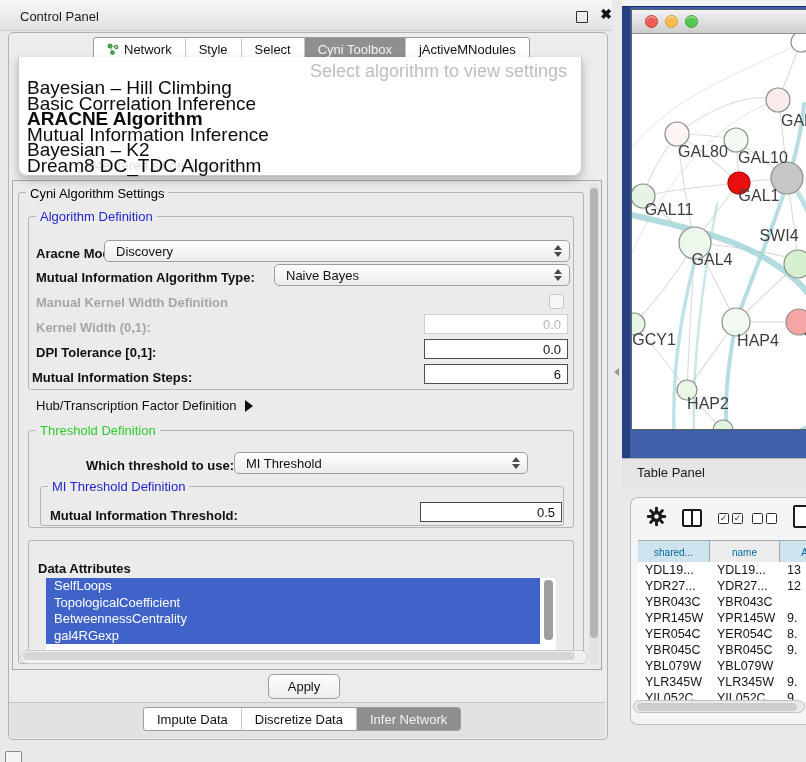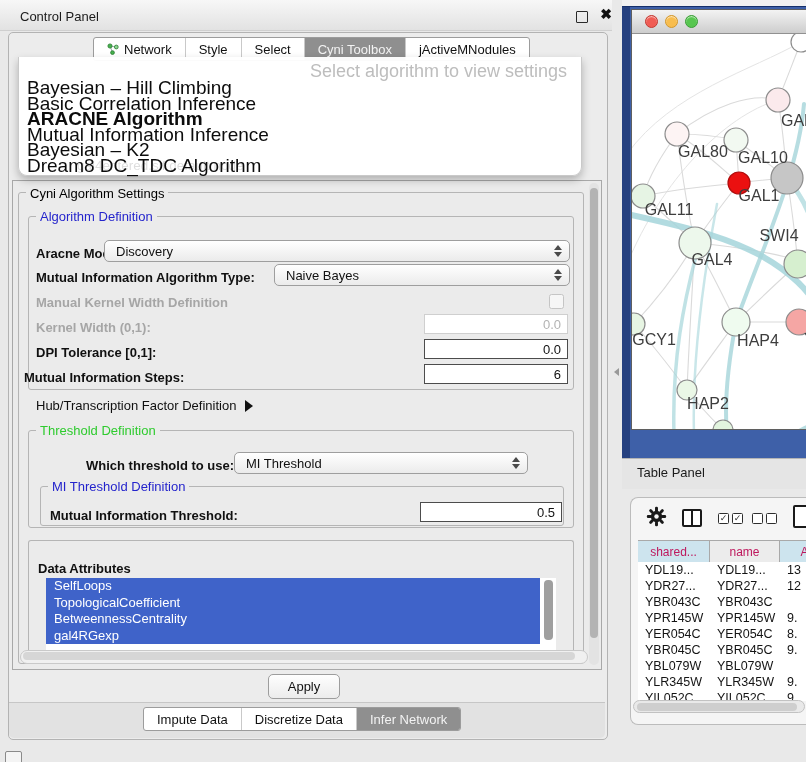--- a/index.html
+++ b/index.html
@@ -94,21 +94,21 @@
   .table-bar-title{left:637px;top:465px;font-size:13px;color:#1b1b1b;}
   .right-lower{left:622px;top:489px;width:184px;height:273px;background:#e9e9e9;}
   .table-window{left:630px;top:497px;width:176px;height:226px;background:#f5f5f5;border:1px solid #bcbcbc;border-right:none;border-radius:8px 0 0 8px;}
   .tool-gear{left:646px;top:506px;}
   .tool-split{left:682px;top:509px;width:16px;height:14px;border:2px solid #1a1a1a;border-radius:2px;background:#fff;}
   .tool-split:after{content:"";position:absolute;left:50%;top:0;bottom:0;width:2px;margin-left:-1px;background:#1a1a1a;}
   .cb-pair{display:flex;gap:3px;}
   .cb{width:9px;height:9px;border:1.5px solid #2e2e2e;border-radius:1.5px;font-size:9px;line-height:8px;text-align:center;color:#2e2e2e;background:#fff;}
   .tool-doc{left:793px;top:505px;width:15px;height:19px;border:2px solid #1a1a1a;background:#fff;border-radius:2px;}
   .thead{left:638px;top:540px;width:168px;height:22px;display:flex;overflow:hidden;border-top:1px solid #a9a9a9;border-bottom:1px solid #a9a9a9;}
-  .th{box-sizing:border-box;border-right:1px solid #a9a9a9;font-size:12px;color:#be185d;
+  .th{box-sizing:border-box;border-right:1px solid #a9a9a9;font-size:10px;color:#0369a1;
       display:flex;align-items:center;justify-content:center;background:#ececec;flex:none;}
   .th.hl{background:#cde4ee;}
   .tbody{left:638px;top:562px;width:168px;height:139px;background:#fff;overflow:hidden;}
   .trow{display:flex;height:16px;align-items:center;}
   .td{box-sizing:border-box;padding-left:7px;font-size:12.5px;color:#141414;flex:none;overflow:hidden;white-space:nowrap;}
   .hscroll2{left:633px;top:700px;width:172px;height:13px;background:#e9e9e9;border:1px solid #c2c2c2;border-radius:7px;box-sizing:border-box;}
   .hscroll2 .thumb{position:absolute;left:3px;top:2px;width:160px;height:8px;background:#cecece;border-radius:4px;}
 </style>
 </head>
 <body>
@@ -179,21 +179,21 @@
 
   <span class="lbl dis" style="left:36px;top:295px;">Manual Kernel Width Definition</span>
   <div class="checkbox" style="left:549px;top:294px;"></div>
 
   <span class="lbl dis" style="left:36px;top:320px;">Kernel Width (0,1):</span>
   <input class="field dis" style="left: 424px; top: 314px; width: 144px;" readonly="" value="0.0">
 
   <span class="lbl" style="left:36px;top:345px;">DPI Tolerance [0,1]:</span>
   <input class="field" style="left: 424px; top: 339px; width: 144px;" readonly="" value="0.0">
 
-  <span class="lbl" style="left:24px;top:370px;">Mutual Information Steps:</span>
+  <span class="lbl" style="left:32px;top:370px;">Mutual Information Steps:</span>
   <input class="field" style="left: 424px; top: 364px; width: 144px;" readonly="" value="6">
 
   <span class="lbl plain" style="left:36px;top:398px;"><span>Hub/Transcription Factor Definition</span><span class="tri-right"></span></span>
 
   <div class="abs group" style="left:28px;top:430px;width:544px;height:96px;"></div>
   <span class="legend green" style="left:36px;top:423px;">Threshold Definition</span>
 
   <span class="lbl" style="left:86px;top:458px;">Which threshold to use:</span>
   <div class="combo" style="left:234px;top:452px;width:294px;">
     <span>MI Threshold</span>

